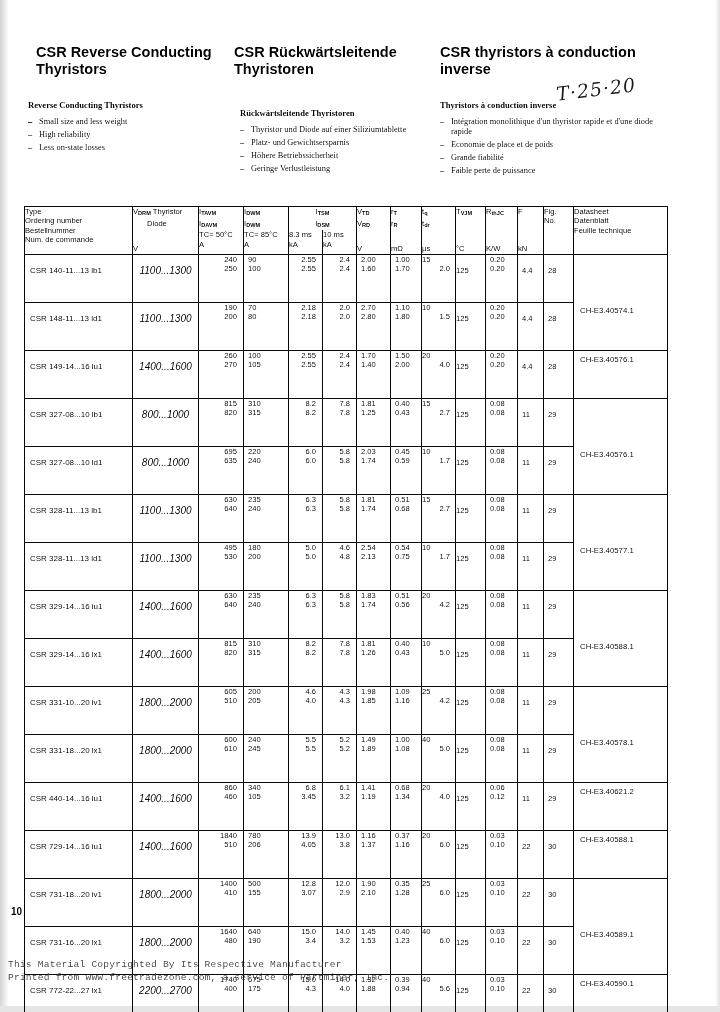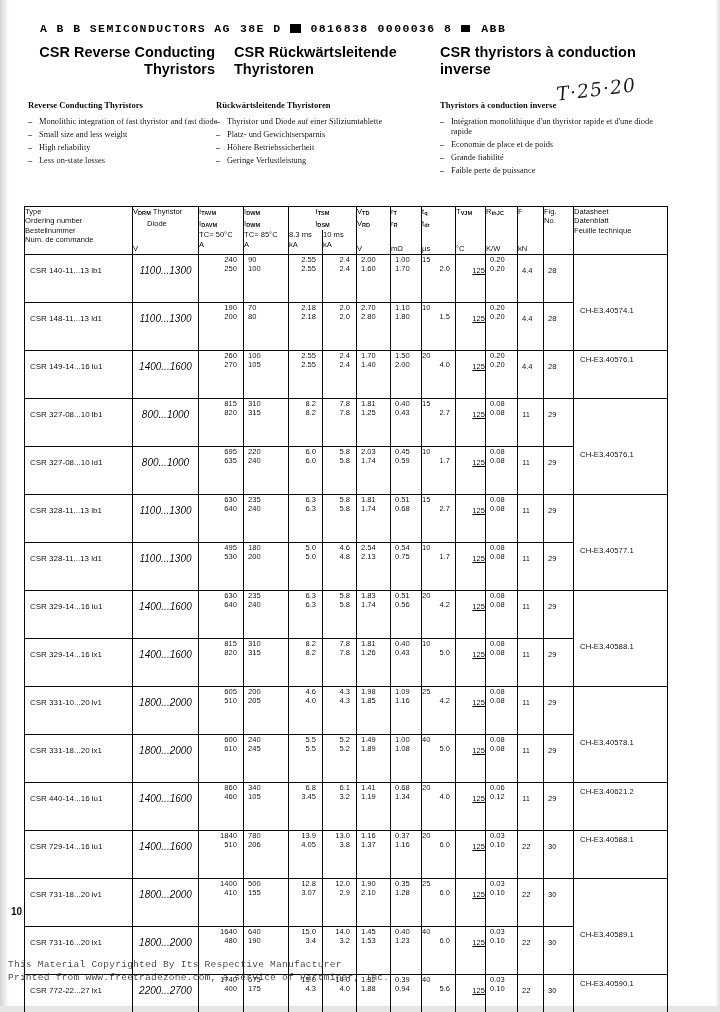--- a/index.html
+++ b/index.html
@@ -19,35 +19,35 @@
     position:absolute;left:40px;top:18px;width:645px;height:20px;
     display:flex;align-items:center;gap:9px;
     font-family:"Liberation Mono",monospace;font-size:11.5px;font-weight:bold;
     letter-spacing:1.4px;color:#111;white-space:nowrap;
   }
   #barcode-header .blk{display:inline-block;width:11px;height:9px;background:#111;}
   #barcode-header .abb-mark{display:inline-block;width:9px;height:7px;background:#111;margin-right:2px;}
 
   
   .col-title{position:absolute;top:44px;font-size:14.5px;font-weight:bold;line-height:17px;color:#111;}
-  #title-en{left:20px;width:195px;text-align:right;}
+  #title-en{left:36px;width:195px;}
   #title-de{left:234px;width:205px;}
   #title-fr{left:440px;width:215px;}
 
   
   #handwritten-note{
     position:absolute;left:556px;top:78px;
     font-family:"DejaVu Serif",serif;font-size:19px;font-style:italic;
     color:#2a2a2a;transform:rotate(-7deg);letter-spacing:1px;
   }
 
   
   .feat-block{position:absolute;top:100px;font-size:8.4px;color:#111;line-height:10.5px;font-family:Liberation Serif, serif;}
   #feat-en{left:28px;width:200px;}
-  #feat-de{left:216px;width:200px;}
+  #feat-de{left:240px;width:200px;margin-top:8px;}
   #feat-fr{left:440px;width:215px;}
   .feat-head{font-weight:bold;font-size:8.6px;margin-bottom:6px;}
   .feat-list{list-style:none;margin:0;padding:0;}
   .feat-list li{position:relative;padding-left:11px;margin-bottom:2.5px;}
   .feat-list li .dash{position:absolute;left:0;top:0;font-weight:bold;}
 
   
   #spec-table{
     position:absolute;left:24px;top:206px;width:613px;
     border-collapse:collapse;table-layout:fixed;
@@ -66,21 +66,21 @@
   .trow td{height:36px;padding:4px 3px 2px 3px;line-height:9.6px;}
   .type-cell{font-weight:bold;font-size:8px;padding-left:5px !important;padding-top:11px !important;}
   .v-cell{font-weight:bold;font-size:10px;text-align:center;padding-top:11px !important;font-style:italic;}
   .num2{font-weight:bold;text-align:right;padding-right:6px !important;}
   .num2 .l2{display:block;}
   .numL{font-weight:bold;text-align:left;padding-left:4px !important;}
   .numL .l2{display:block;}
   .split2{font-weight:bold;}
   .split2 .a{display:block;}
   .split2 .b{display:block;text-align:right;padding-right:5px;}
-  .mid{font-weight:bold;text-align:right;padding-top:11px !important;text-decoration:underline;}
+  .mid{font-weight:bold;text-align:left;padding-top:11px !important;}
   .midl{font-weight:bold;text-align:left;padding-left:4px !important;padding-top:11px !important;margin-left:44px;}
   .ds-cell{font-size:7.8px;font-weight:normal;padding:4px 0 0 6px !important;}
   .noborder-b{border-bottom:0 !important;}
   .noborder-t{border-top:0 !important;}
 
   
   #page-number{position:absolute;left:11px;top:906px;font-size:10px;font-weight:bold;color:#111;}
   #footer-note{
     position:absolute;left:8px;top:958px;width:700px;
     font-family:"Liberation Mono",monospace;font-size:9.6px;line-height:13px;
@@ -89,40 +89,31 @@
 </style>
 </head>
 <body>
 
 <div id="page">
 
   <div id="scan-left-edge"></div>
   <div id="scan-right-edge"></div>
   <div id="scan-bottom-edge"></div>
 
-  <div id="barcode-header">
-    <span>A B B  SEMICONDUCTORS AG</span>
-    <span>38E D</span>
-    <span class="blk"></span>
-    <span>0816838</span>
-    <span>0000036 8</span>
-    <span class="abb-mark"></span>
-    <span>ABB</span>
-  </div>
 
   <div class="col-title" id="title-en">CSR Reverse Conducting Thyristors</div>
   <div class="col-title" id="title-de">CSR Rückwärtsleitende Thyristoren</div>
   <div class="col-title" id="title-fr">CSR thyristors à conduction inverse</div>
 
   <div id="handwritten-note">T·25·20</div>
 
   <div class="feat-block" id="feat-en">
     <div class="feat-head">Reverse Conducting Thyristors</div>
     <ul class="feat-list">
-      <li><span class="dash">–</span><span>Monolithic integration of fast thyristor and fast diode</span></li>
+      <li><span class="dash">–</span></li>
       <li><span class="dash">–</span><span>Small size and less weight</span></li>
       <li><span class="dash">–</span><span>High reliability</span></li>
       <li><span class="dash">–</span><span>Less on-state losses</span></li>
     </ul>
   </div>
 
   <div class="feat-block" id="feat-de">
     <div class="feat-head">Rückwärtsleitende Thyristoren</div>
     <ul class="feat-list">
       <li><span class="dash">–</span><span>Thyristor und Diode auf einer Siliziumtablette</span></li>

